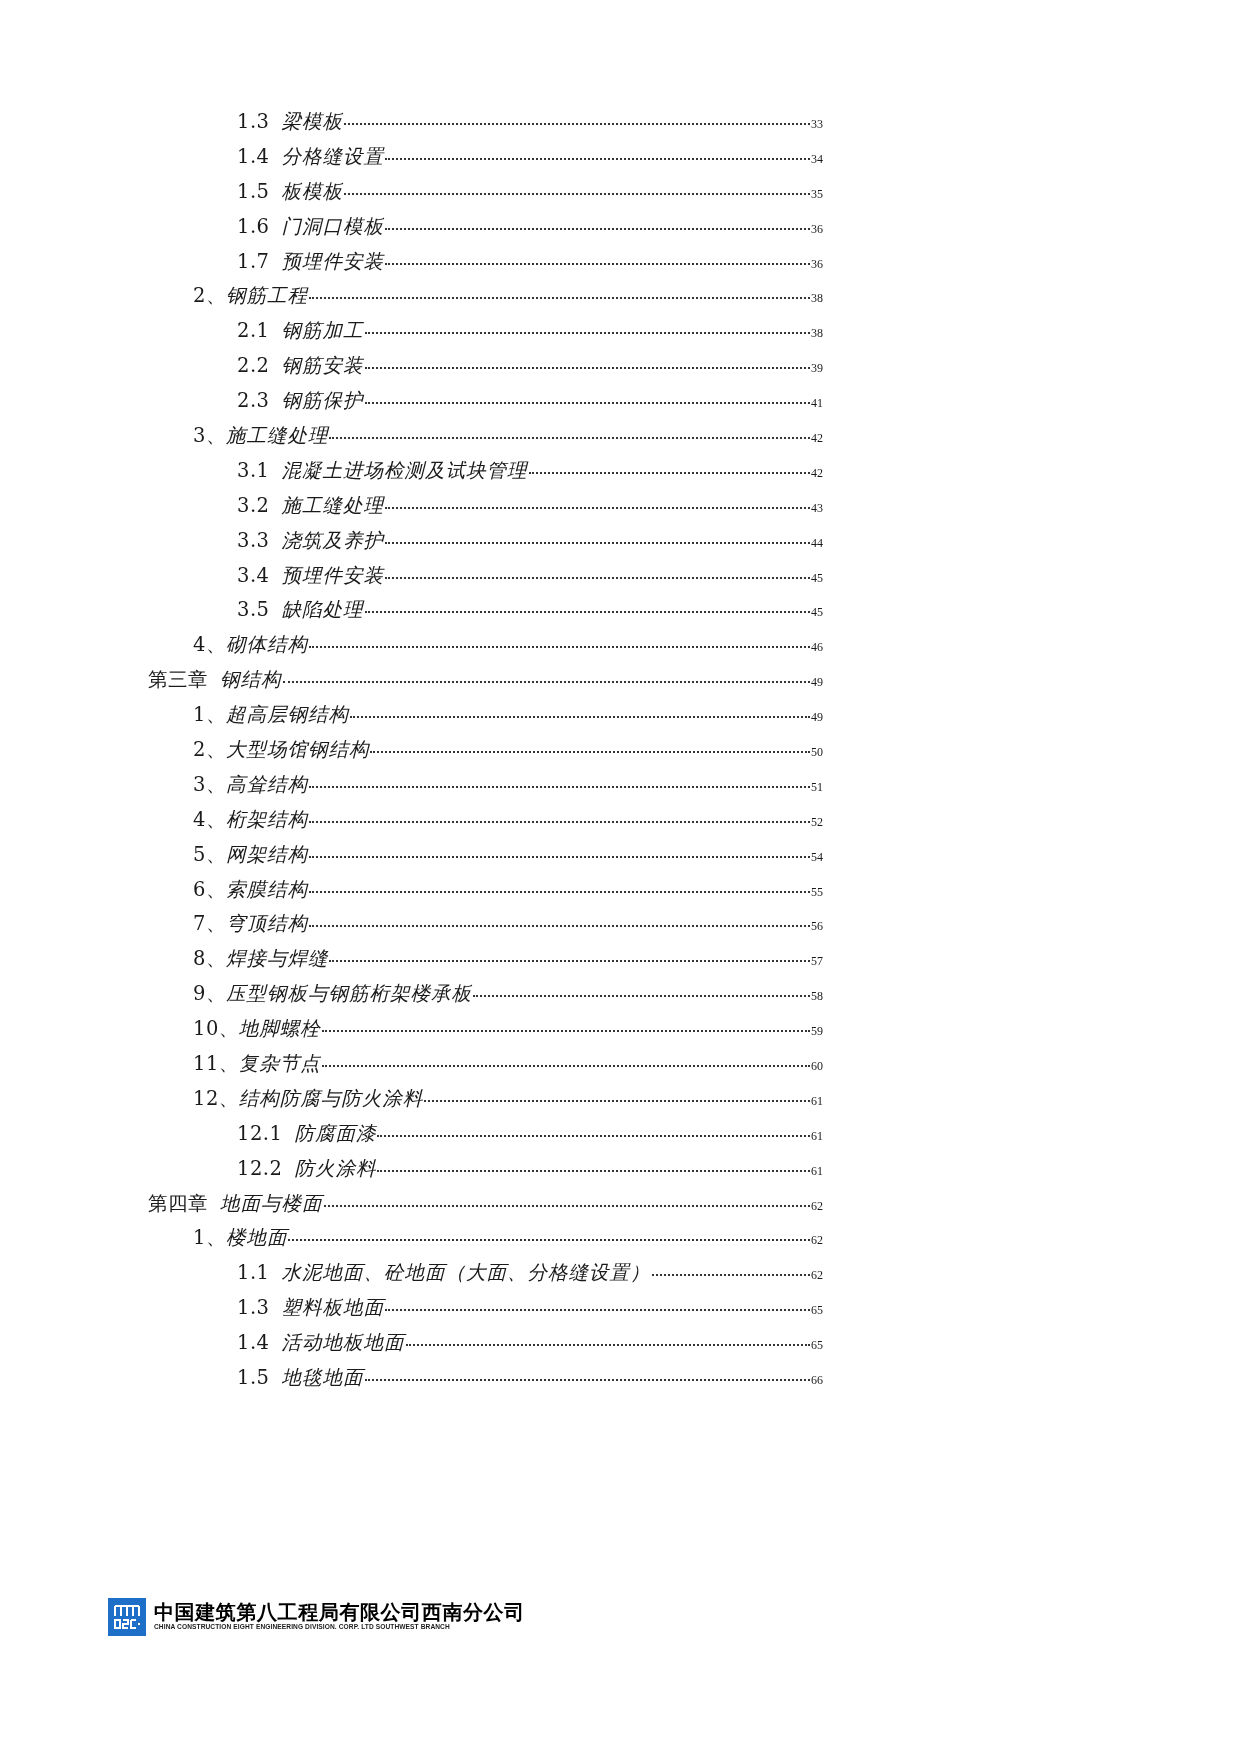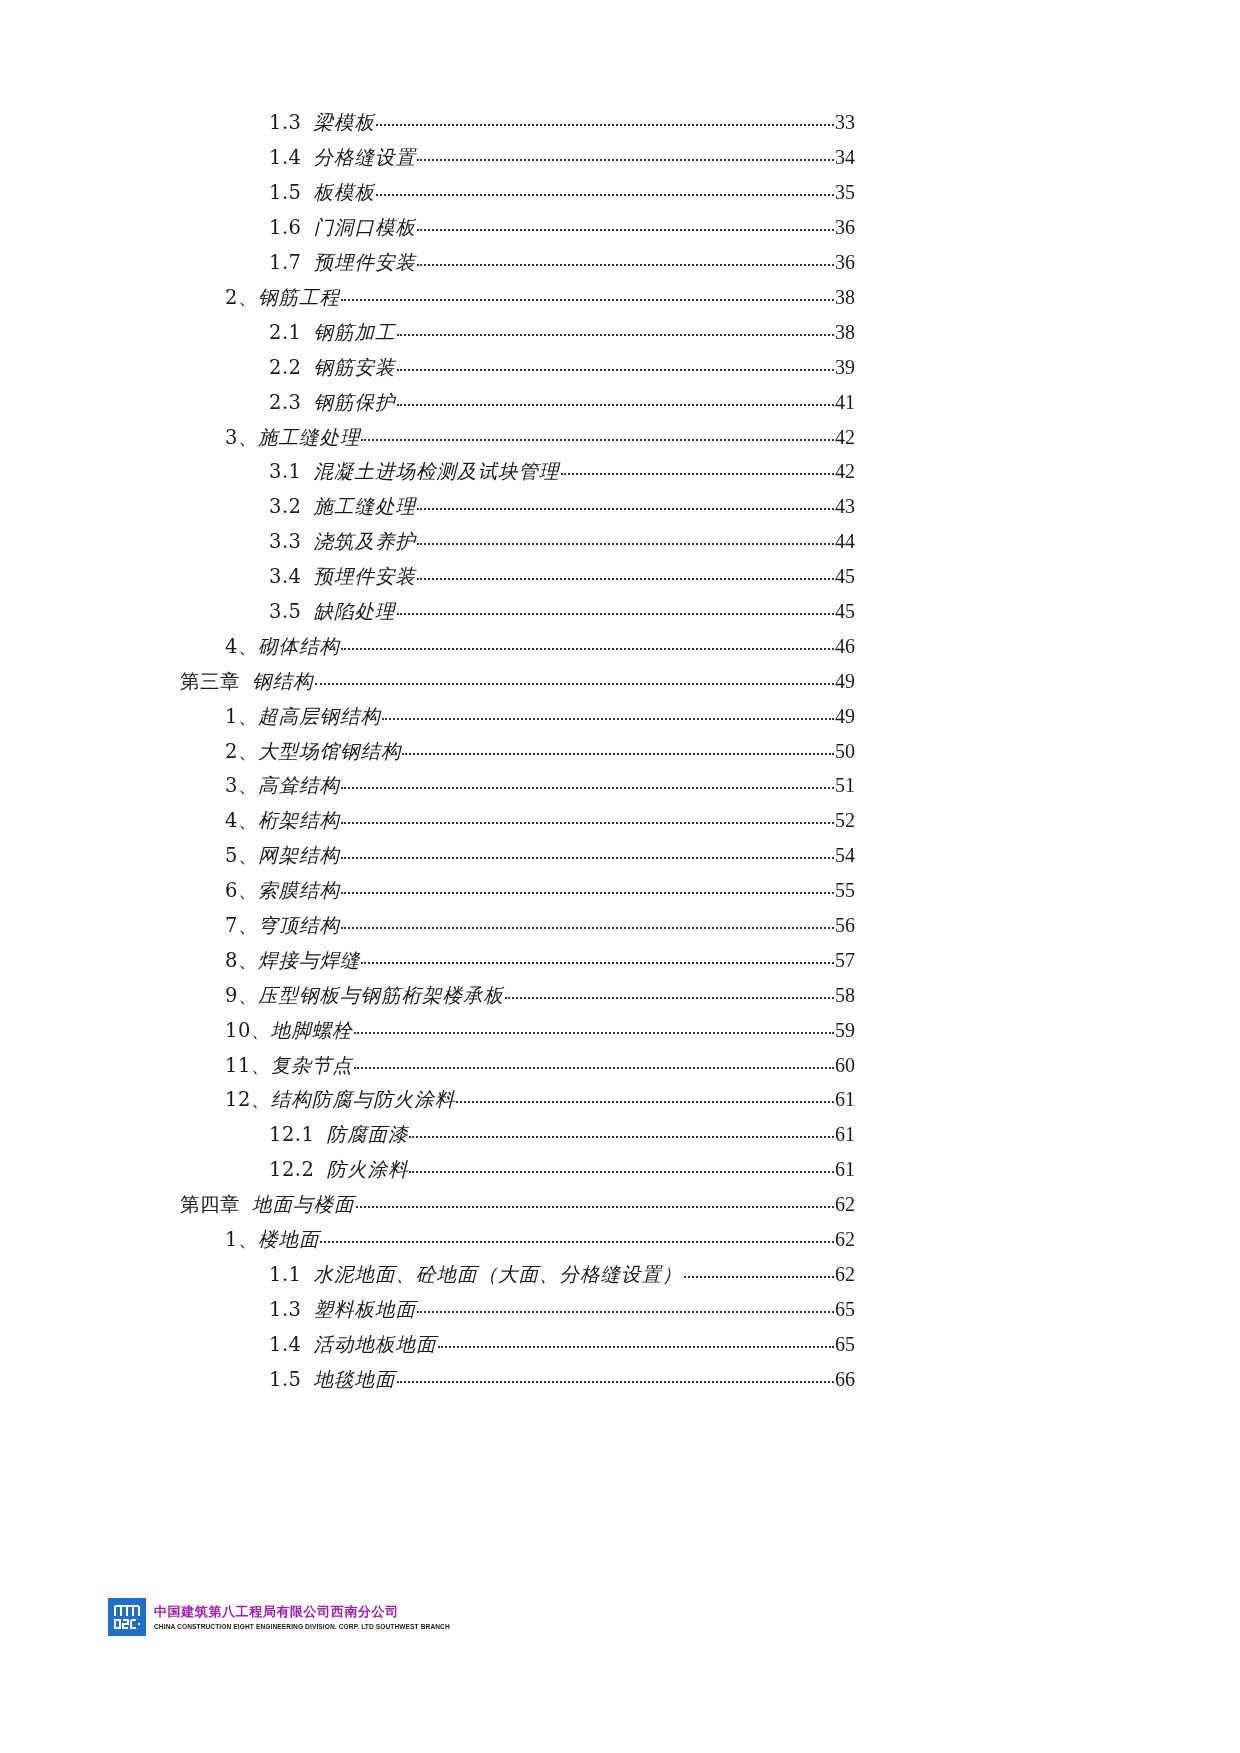--- a/index.html
+++ b/index.html
@@ -13,21 +13,20 @@
       position: relative;
       overflow: hidden;
       font-family: "DejaVu Serif", "Liberation Serif", serif;
       color: #1a1a1a;
     }
     .toc {
       position: absolute;
       left: 0;
       top: 106px;
       width: 1055px;
-      padding-left: 32px;
     }
     .toc-row {
       position: relative;
       height: 34.9px;
       display: flex;
       align-items: center;
       font-size: 19.5px;
       line-height: 34.9px;
       white-space: nowrap;
     }
@@ -57,21 +56,21 @@
       min-width: 10px;
       overflow: hidden;
       height: 1em;
       margin: 0 1px;
       border-bottom: 2px dotted #333;
       transform: translateY(-3px);
     }
     .page {
       flex: 0 0 auto;
       font-family: "Liberation Serif", "DejaVu Serif", serif;
-      font-size: 20px;
+      font-size: 12px;
       letter-spacing: 0;
     }
     .footer {
       position: absolute;
       left: 108px;
       top: 1598px;
       display: flex;
       align-items: center;
       gap: 8px;
     }
@@ -85,22 +84,22 @@
     }
     .logo-box svg { display: block; }
     .footer-text {
       display: flex;
       flex-direction: column;
       justify-content: center;
     }
     .company-cn {
       font-family: "DejaVu Sans", "Liberation Sans", sans-serif;
       font-weight: bold;
-      font-size: 13px;
-      color: #a21caf;
+      font-size: 20px;
+      color: #000000;
       letter-spacing: 0.6px;
       line-height: 20px;
     }
     .company-en {
       font-family: "Liberation Sans", "DejaVu Sans", sans-serif;
       font-weight: bold;
       font-size: 6.6px;
       color: #1a1a1a;
       letter-spacing: 0.1px;
       line-height: 10px;

